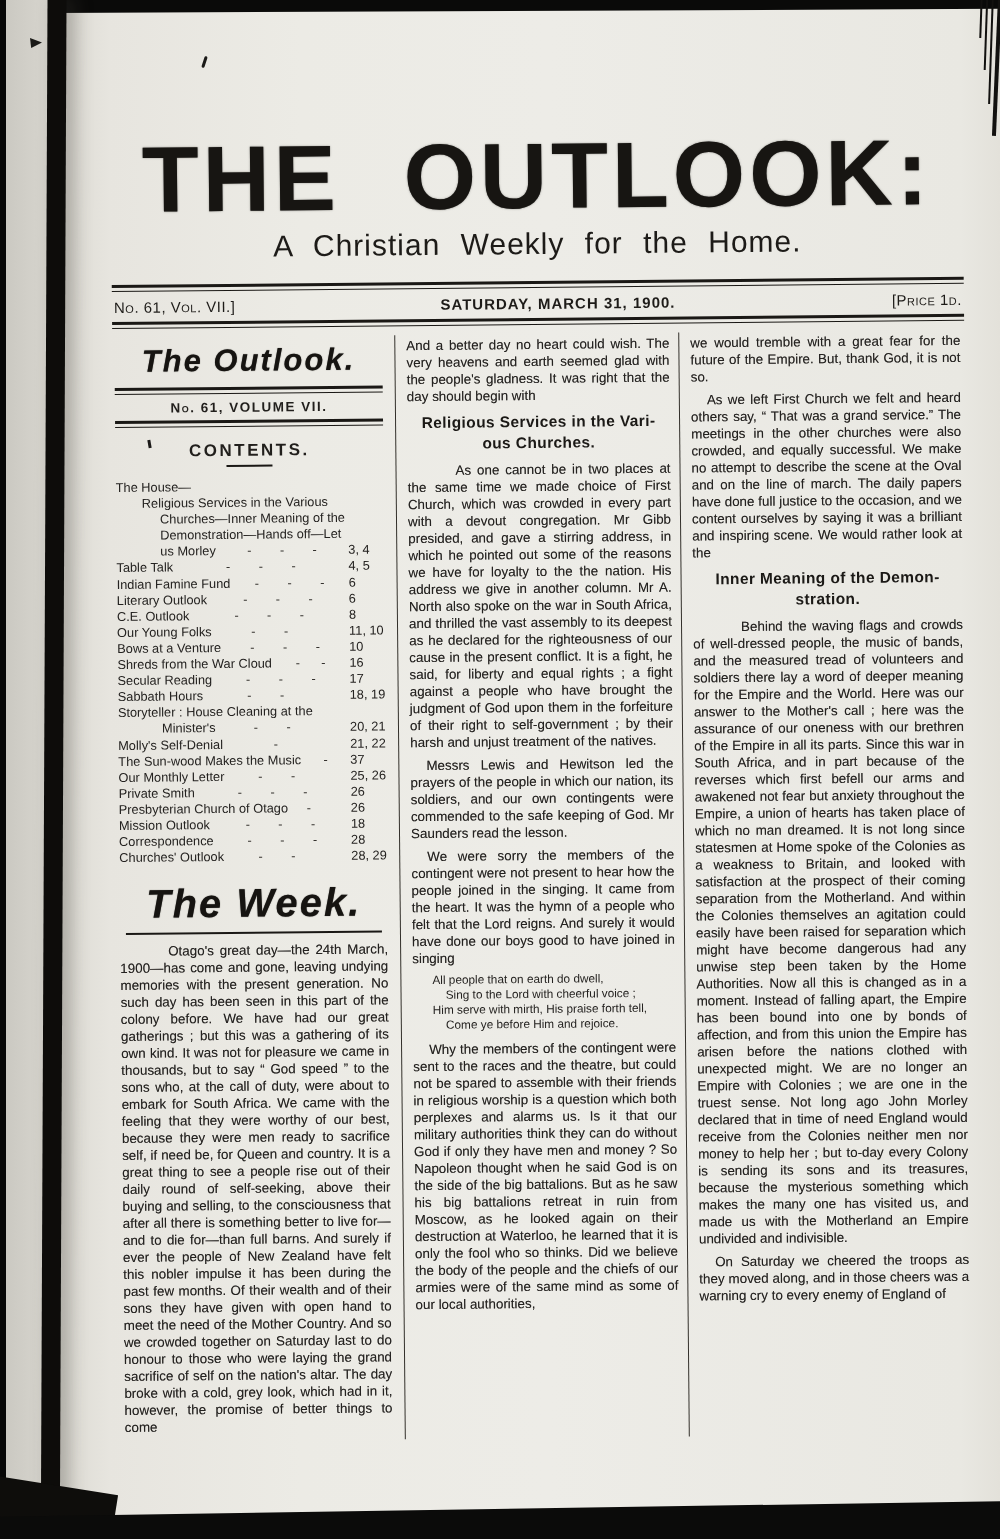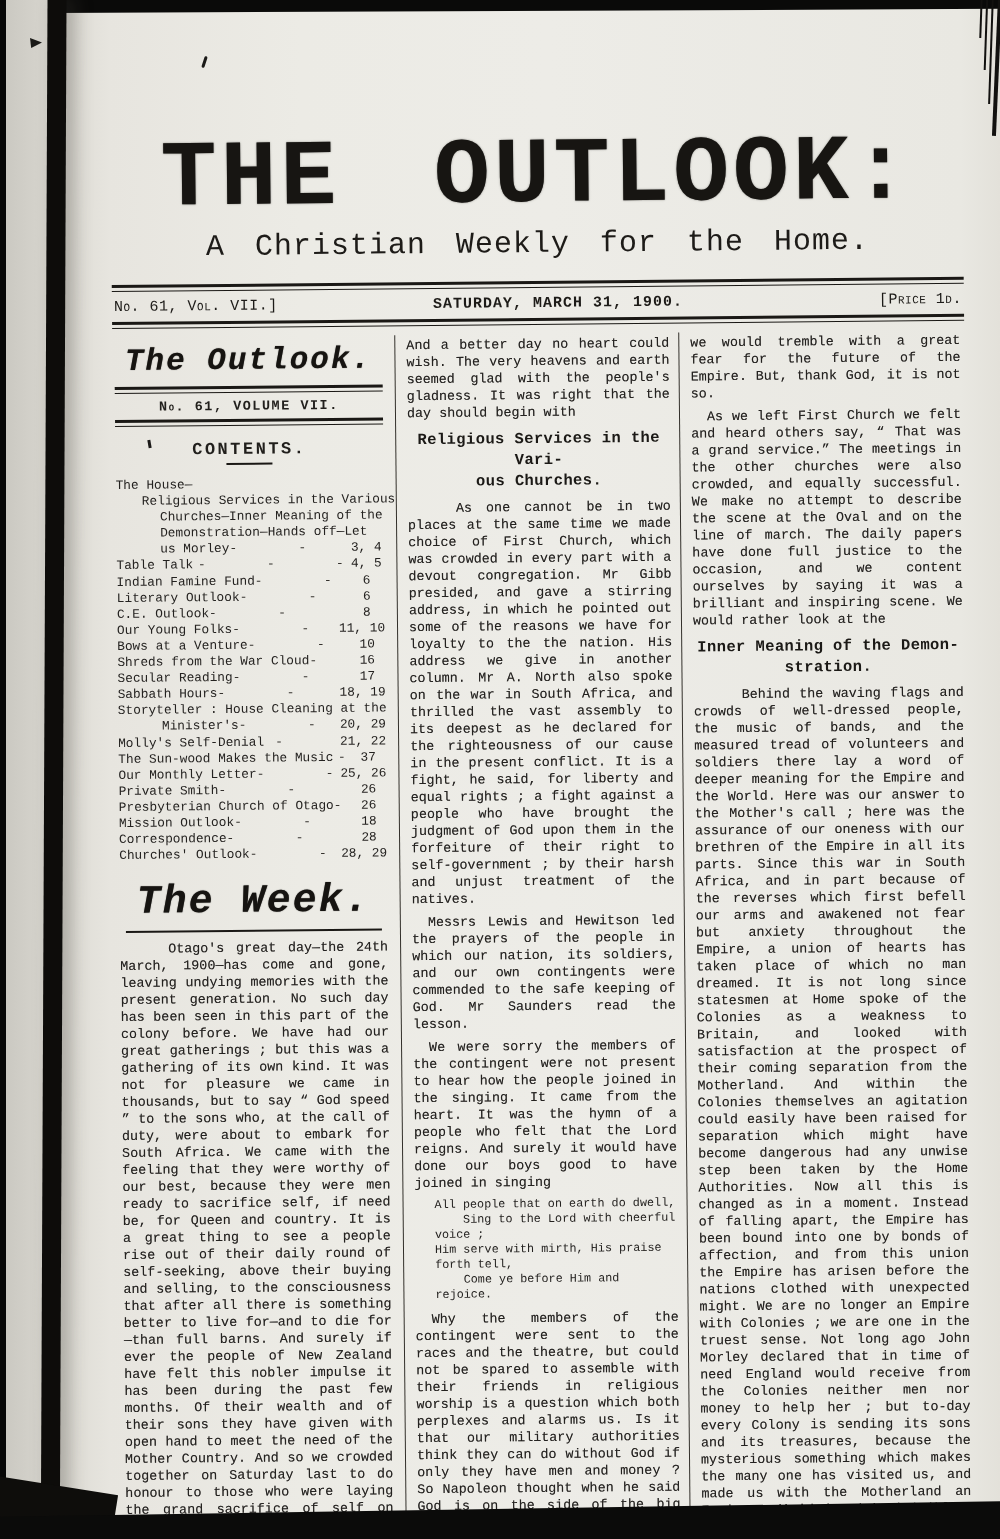--- a/index.html
+++ b/index.html
@@ -1,18 +1,18 @@
 <!DOCTYPE html>
 <html><head>
 <meta charset="utf-8">
 <style>
   html,body{margin:0;padding:0;background:#050505;}
   .scan{position:relative;width:1000px;height:1539px;overflow:hidden;
         background:linear-gradient(90deg,#c9c7c0 0px,#dedcd5 70px,#e7e5df 110px,#ecebe5 300px,#edece7 55%,#e9e8e2 96%,#e3e1da 100%);
-        font-family:Liberation Mono, monospace;color:#211f1c;}
+        font-family:Liberation Sans, sans-serif;color:#211f1c;}
   
   .edge-top{position:absolute;top:0;left:52px;right:-4px;height:13px;background:#0a0a09;transform:rotate(-0.25deg);transform-origin:left top;}
   .edge-left-outer{position:absolute;top:0;left:0;width:6px;height:100%;background:#070707;}
   .binding-band{position:absolute;top:-4px;left:44px;width:19px;height:105%;background:#0d0c0a;transform:rotate(0.25deg);box-shadow:8px 0 18px rgba(60,58,52,.35);}
   .edge-bottom{position:absolute;left:-12px;right:-12px;bottom:-22px;height:52px;background:#0b0b0a;transform:rotate(-0.9deg);}
   .corner-wedge{position:absolute;left:-36px;bottom:-8px;width:150px;height:64px;background:#0e0d0b;transform:rotate(9deg);}
   .streak{position:absolute;background:#12110f;}
   .streak.s1{right:1px;top:-4px;width:4px;height:140px;transform:rotate(2.5deg);}
   .streak.s2{right:8px;top:-4px;width:2px;height:108px;transform:rotate(2deg);}
   .streak.s3{right:13px;top:-4px;width:2px;height:74px;transform:rotate(2deg);}
@@ -47,21 +47,21 @@
   .bl-head.outlook{font-size:31px;margin:4px 0 8px;}
   .bl-head.week{font-size:40px;margin:16px 0 6px;}
   .vol-line{text-align:center;font-size:13.5px;letter-spacing:1.5px;padding:6px 0 5px;font-variant:small-caps;font-weight:bold;}
   .contents-head{text-align:center;font-weight:bold;font-size:17px;letter-spacing:2.5px;margin:14px 0 4px;}
   .contents-rule{width:46px;border-top:2px solid #1a1815;margin:0 auto 12px;}
 
   .toc{font-size:12.8px;line-height:16.1px;color:#242220;}
   .toc-row{display:flex;align-items:baseline;}
   .toc-label{white-space:nowrap;}
   .toc-lead{flex:1;text-align:center;white-space:pre;overflow:hidden;color:#35322e;}
-  .toc-page{min-width:36px;text-align:center;white-space:nowrap;}
+  .toc-page{min-width:36px;text-align:left;white-space:nowrap;}
   .ind1{padding-left:26px;}
   .ind2{padding-left:44px;}
 
   .para{font-size:13.4px;line-height:17px;text-align:justify;text-indent:16px;margin:0 0 6px;color:#242220;
         text-shadow:0 0 .6px rgba(36,34,32,.45);}
   .para.noindent{text-indent:0;}
   .para.bigindent{text-indent:48px;}
   .col-heading{font-size:15.5px;font-weight:bold;text-align:center;line-height:1.35;margin:8px 0 7px;white-space:pre-line;
                letter-spacing:.4px;color:#1b1916;}
   .hymn{font-size:11.8px;line-height:15px;margin:2px 0 8px 20px;white-space:pre-wrap;color:#242220;}
@@ -179,21 +179,21 @@
               <span class="toc-page">18, 19</span>
             </div>
           <div class="toc-row">
               <span class="toc-label">Storyteller :  House Cleaning at the</span>
               <span class="toc-lead"></span>
               <span class="toc-page"></span>
             </div>
           <div class="toc-row ind2">
               <span class="toc-label">Minister's</span>
               <span class="toc-lead">-        -      </span>
-              <span class="toc-page">20, 29</span>
+              <span class="toc-page">20, 21</span>
             </div>
           <div class="toc-row">
               <span class="toc-label">Molly's Self-Denial</span>
               <span class="toc-lead">-      </span>
               <span class="toc-page">21, 22</span>
             </div>
           <div class="toc-row">
               <span class="toc-label">The Sun-wood Makes the Music</span>
               <span class="toc-lead">-</span>
               <span class="toc-page">37</span>

